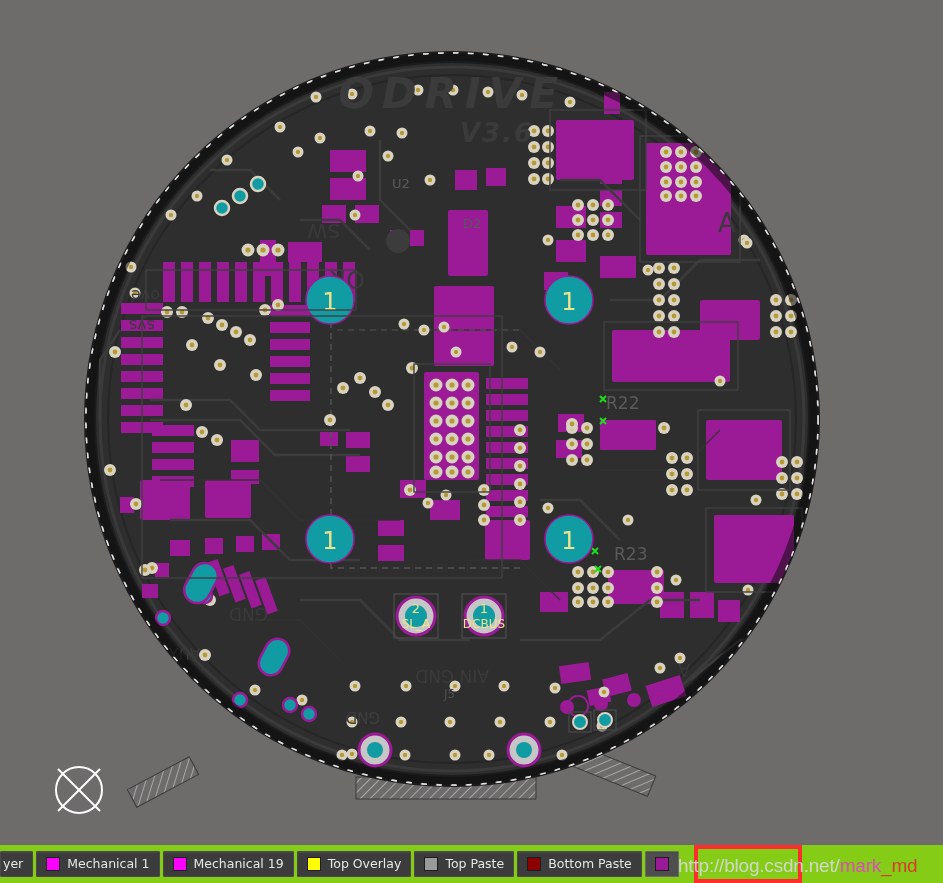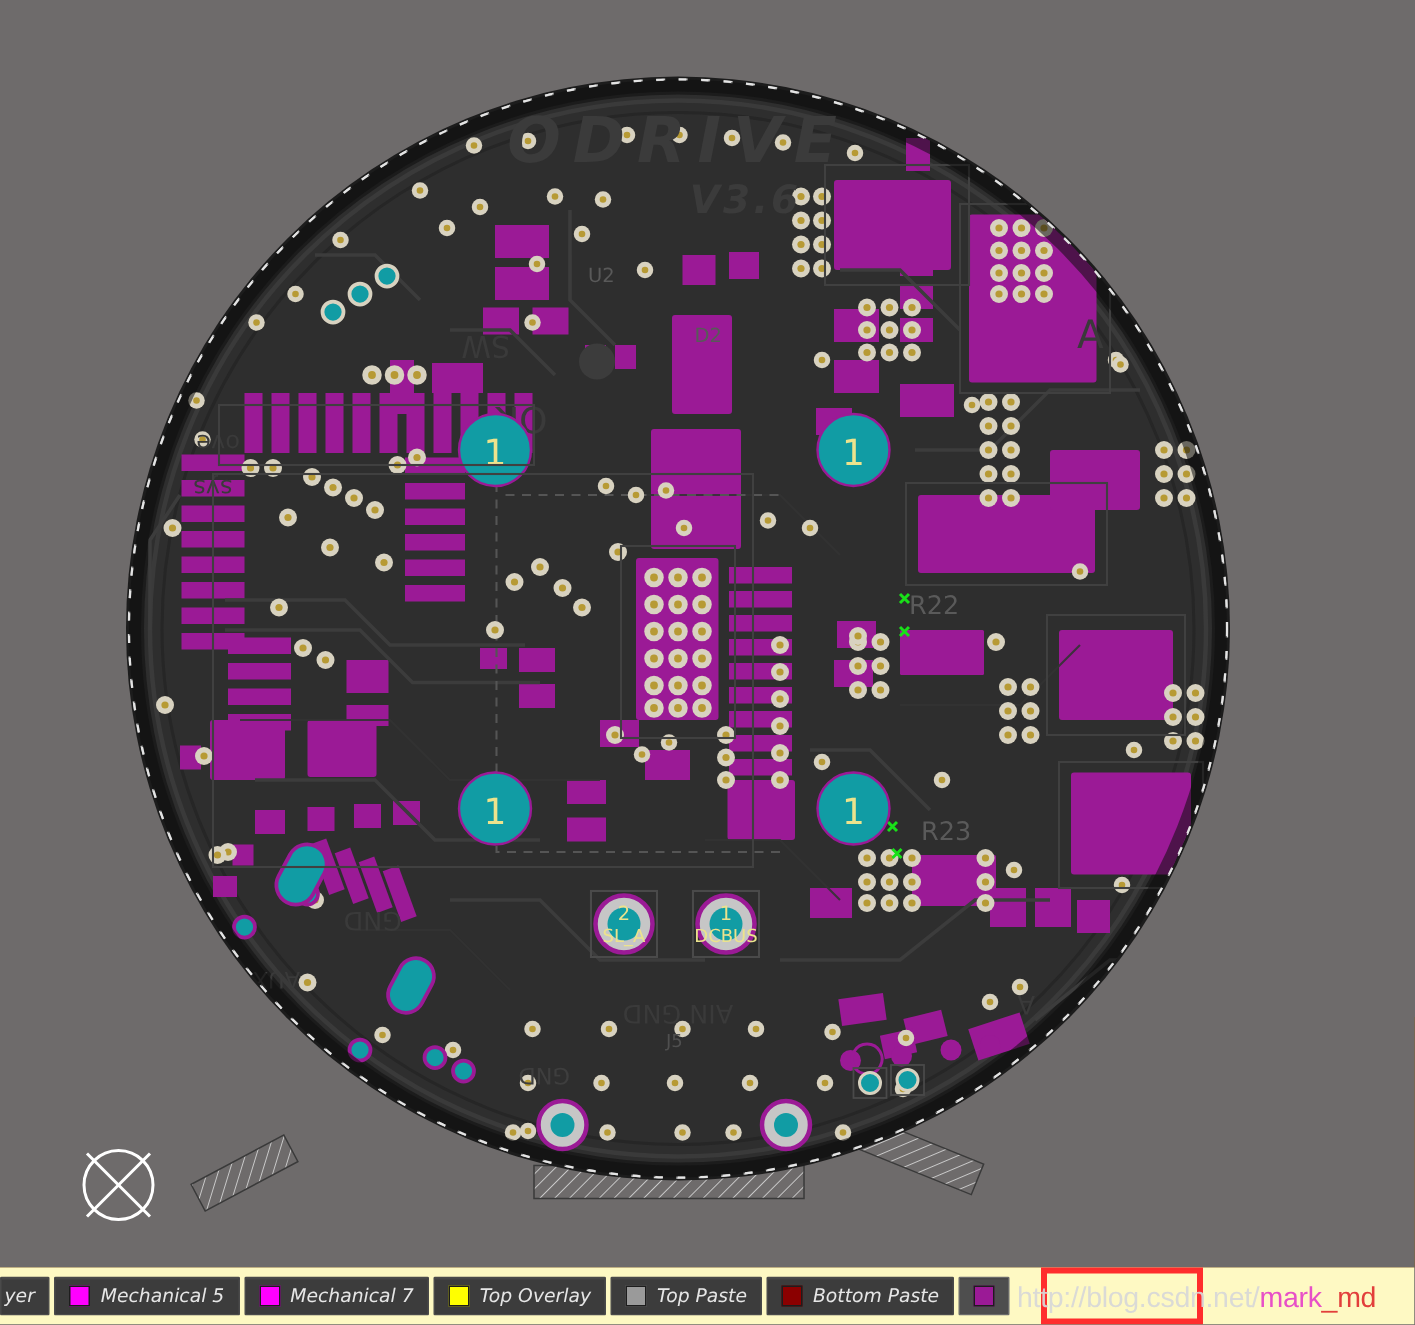--- a/index.html
+++ b/index.html
@@ -12,22 +12,21 @@
   }
   #app{position:absolute;inset:0;}
 
   
   .canvas{position:absolute;left:0;top:0;width:943px;height:845px;background:#a16207;overflow:hidden;}
   .canvas svg{display:block;}
 
   
   .layerbar{
     position:absolute;left:0;top:845px;width:943px;height:38px;
-    background:#fef9c3;
-    font-style:italic;
+    background:#84cc16;
   }
   .layerbar-inner{
     position:absolute;left:0;top:6px;height:26px;width:943px;
     display:flex;align-items:stretch;gap:3px;
     overflow:hidden;
   }
   .layer-tab{
     display:flex;align-items:center;gap:7px;
     background:#3c3c3c;
     border:1px solid #4a4a4a;
@@ -848,25 +847,25 @@
   </div>
 
   <div class="layerbar">
     <div class="layerbar-inner" id="layerTabs">
 
     <div class="layer-tab clipped">
           <span class="layer-label">yer</span>
         </div>
         <div class="layer-tab">
           <span class="swatch" style="background: rgb(255, 0, 255);"></span>
-          <span class="layer-label">Mechanical 5</span>
+          <span class="layer-label">Mechanical 1</span>
         </div>
         <div class="layer-tab">
           <span class="swatch" style="background: rgb(255, 0, 255);"></span>
-          <span class="layer-label">Mechanical 7</span>
+          <span class="layer-label">Mechanical 19</span>
         </div>
         <div class="layer-tab">
           <span class="swatch" style="background: rgb(255, 255, 0);"></span>
           <span class="layer-label">Top Overlay</span>
         </div>
         <div class="layer-tab">
           <span class="swatch" style="background: rgb(154, 154, 154);"></span>
           <span class="layer-label">Top Paste</span>
         </div>
         <div class="layer-tab">

